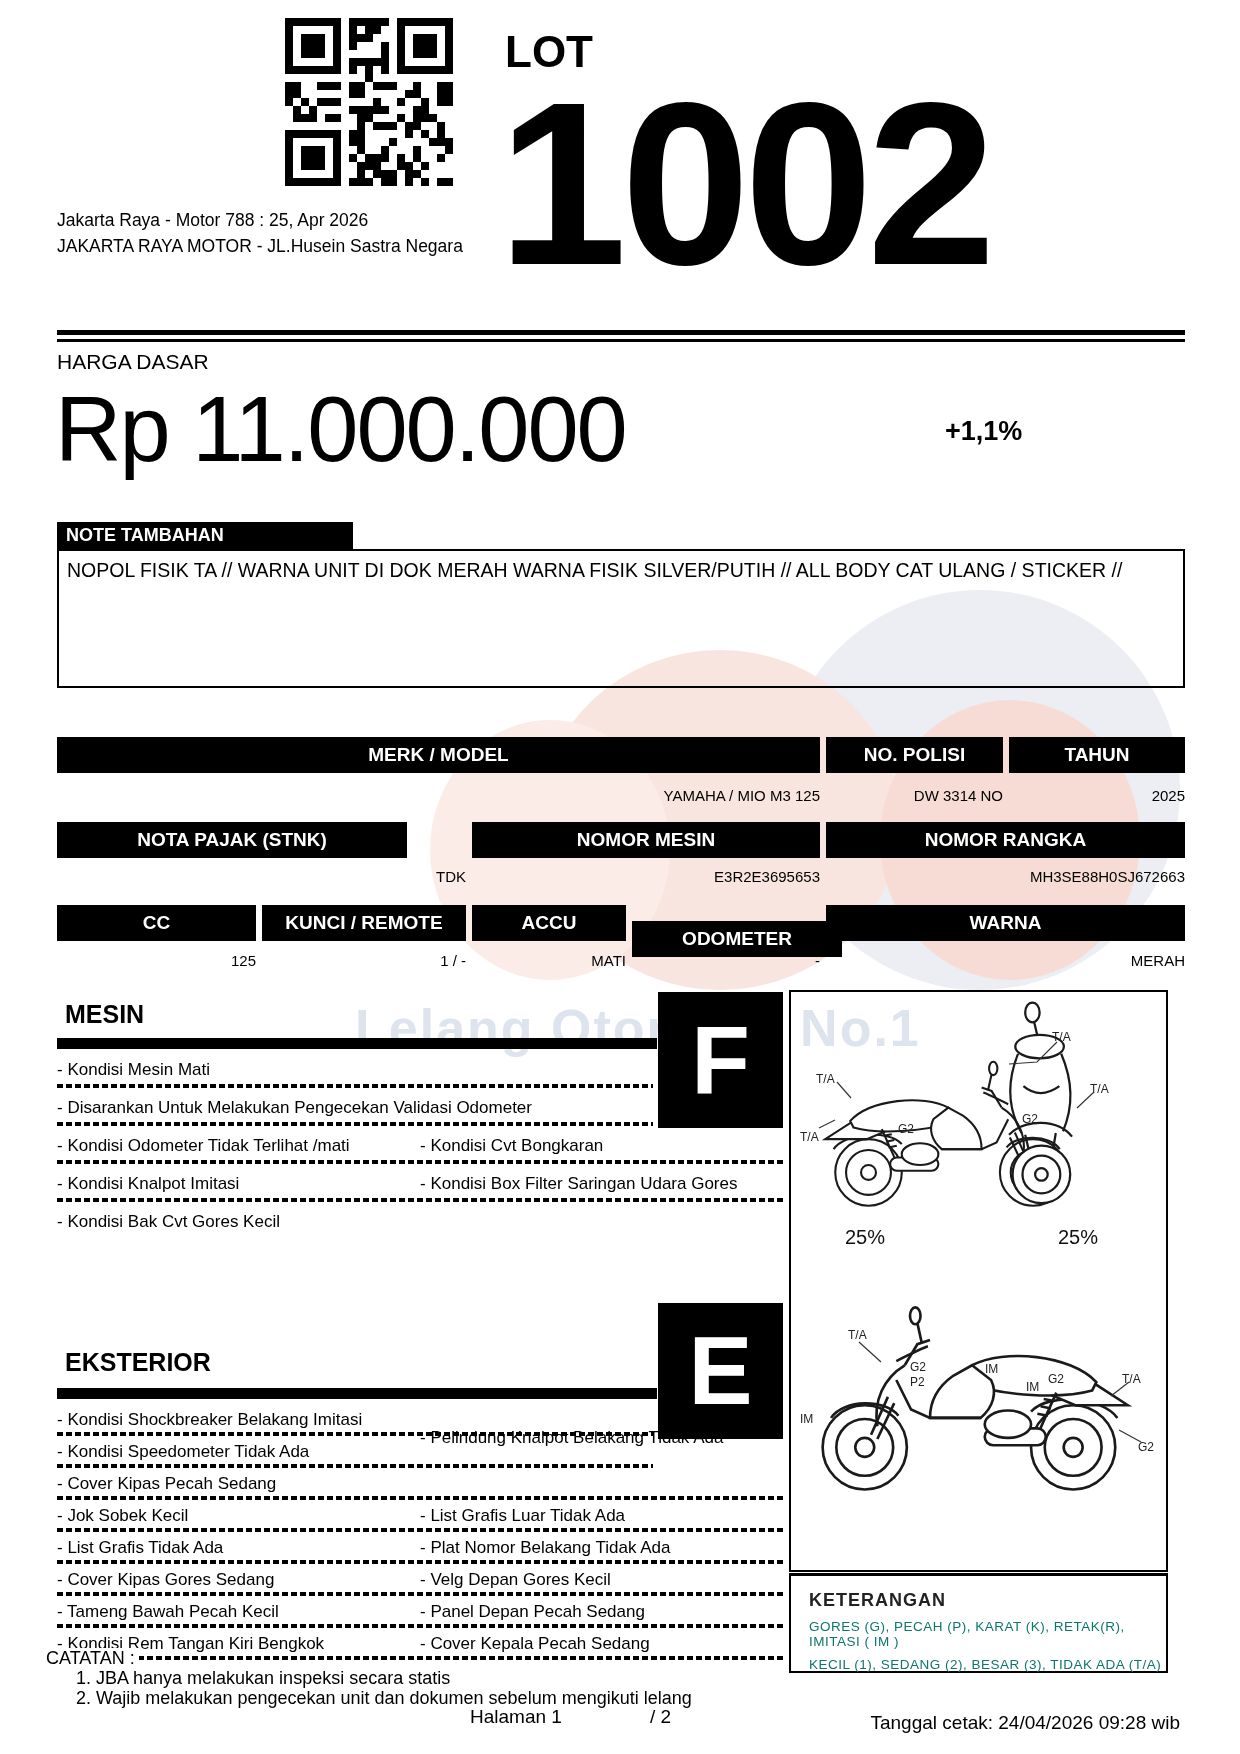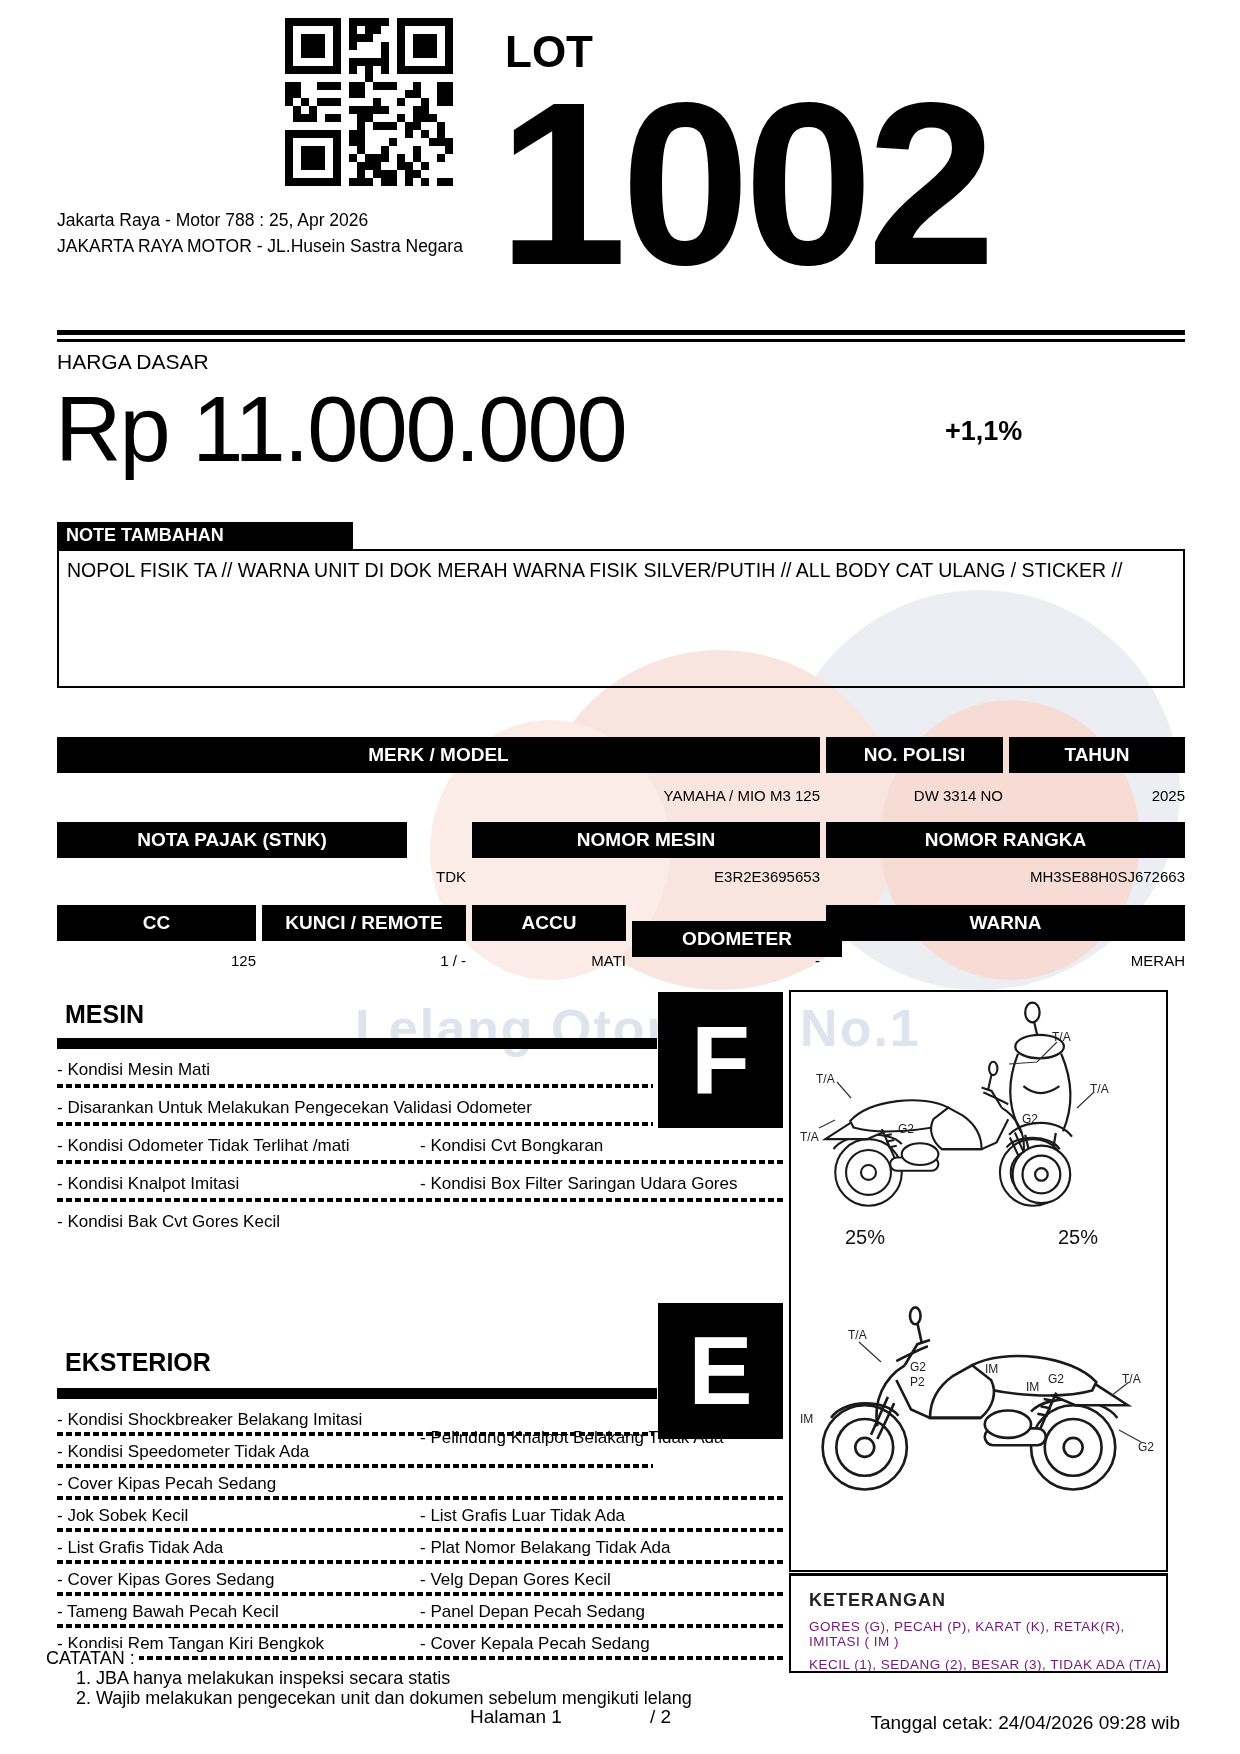--- a/index.html
+++ b/index.html
@@ -29,21 +29,21 @@
   .item{font-size:17px;white-space:nowrap;z-index:1;}
   .dl{height:4px;background:repeating-linear-gradient(90deg,#000 0 6px,rgba(0,0,0,0) 6px 9px);z-index:1;}
   .grade-box{background:#000;color:#fff;text-align:center;z-index:1;}
   .grade-letter{font-size:96px;font-weight:bold;line-height:136px;}
   
   .diag-box{border:2px solid #000;box-sizing:border-box;z-index:1;background:transparent;}
   .diag-label{font-size:12px;color:#222;z-index:3;white-space:nowrap;}
   .wear{font-size:20px;color:#111;z-index:3;}
   .ket-box{border:2px solid #000;border-top-width:3px;box-sizing:border-box;z-index:1;background:#fff;}
   .ket-title{font-size:18px;font-weight:bold;letter-spacing:1px;color:#222;}
-  .ket-line{font-size:13.5px;color:#701a75;letter-spacing:0.5px;}
+  .ket-line{font-size:13.5px;color:#0f766e;letter-spacing:0.5px;}
   .foot{font-size:18px;z-index:1;}
   .pageinfo{font-size:19px;z-index:1;}
   svg{display:block;}
 </style>
 </head>
 <body>
 
 <div class="page">
 
   <div class="wm circ" style="left:780px;top:590px;width:400px;height:400px;background:#eceef3;"></div>

